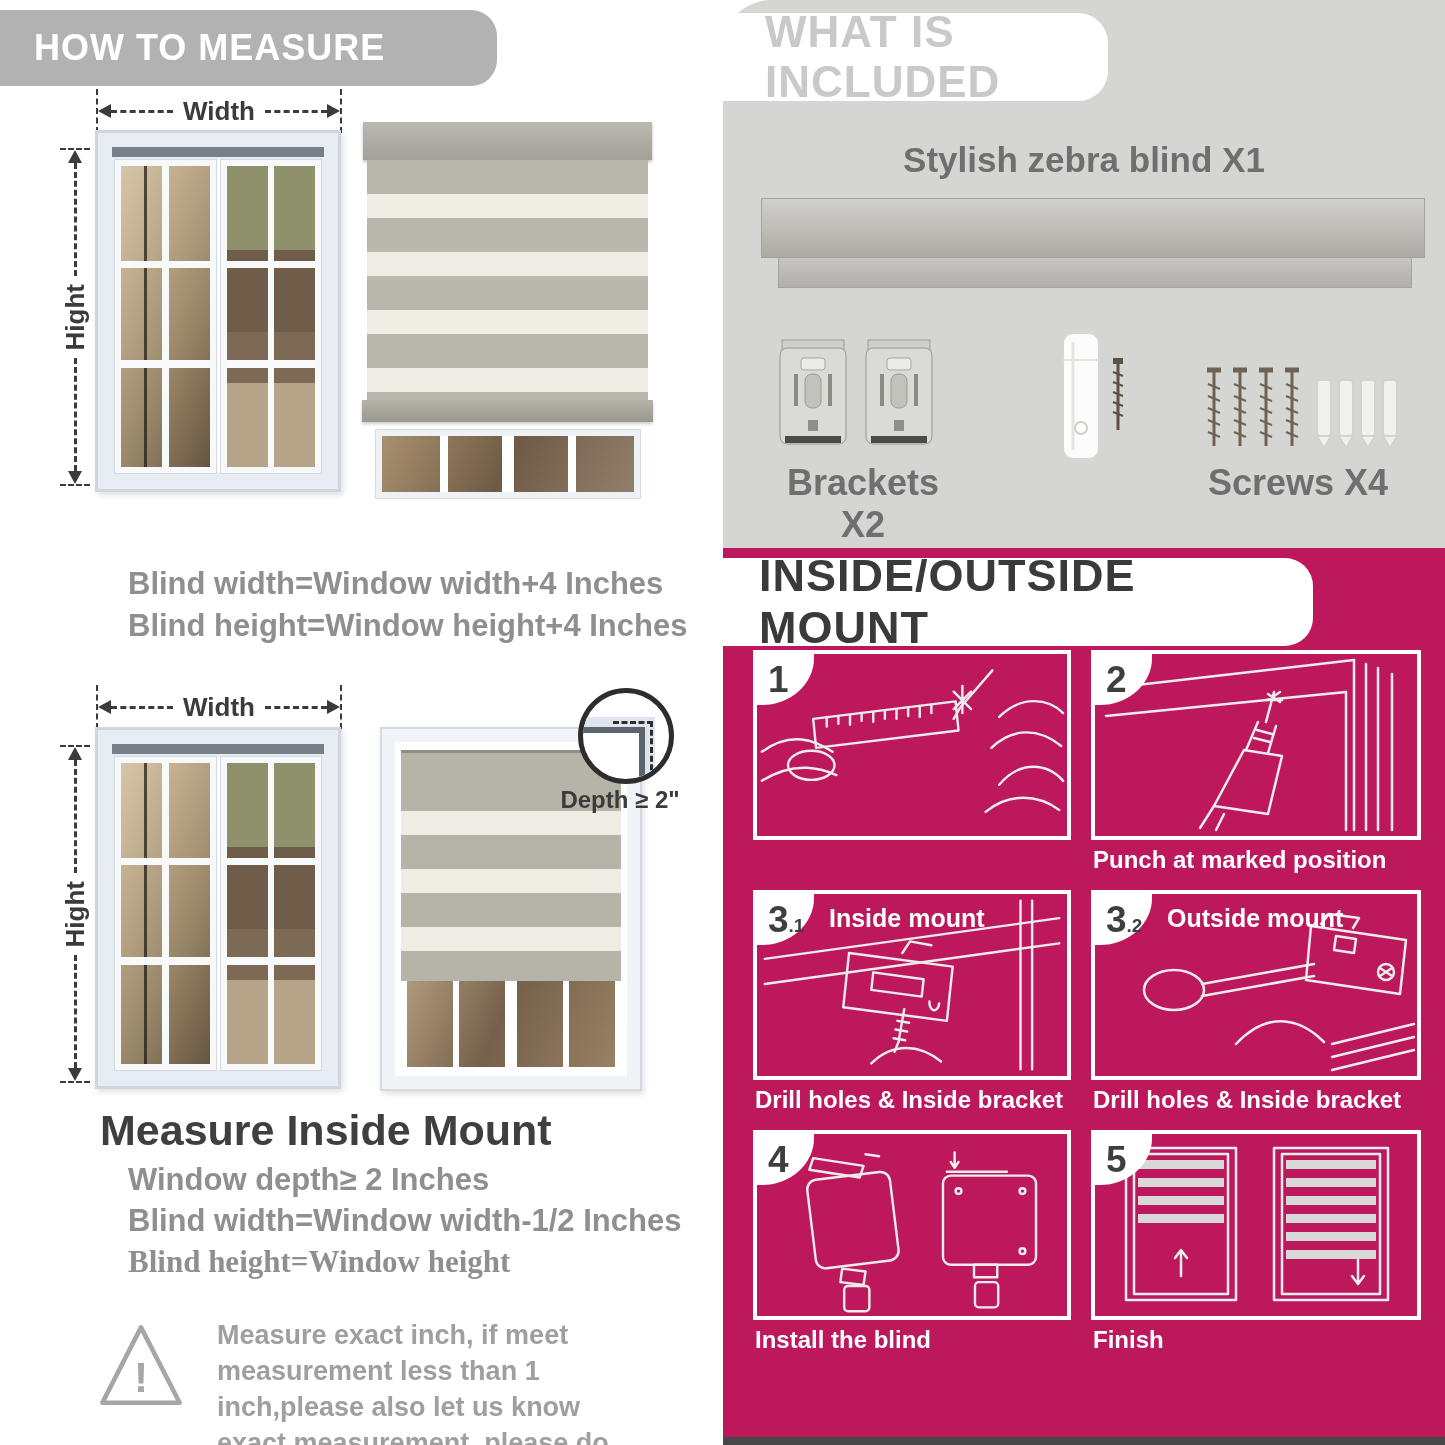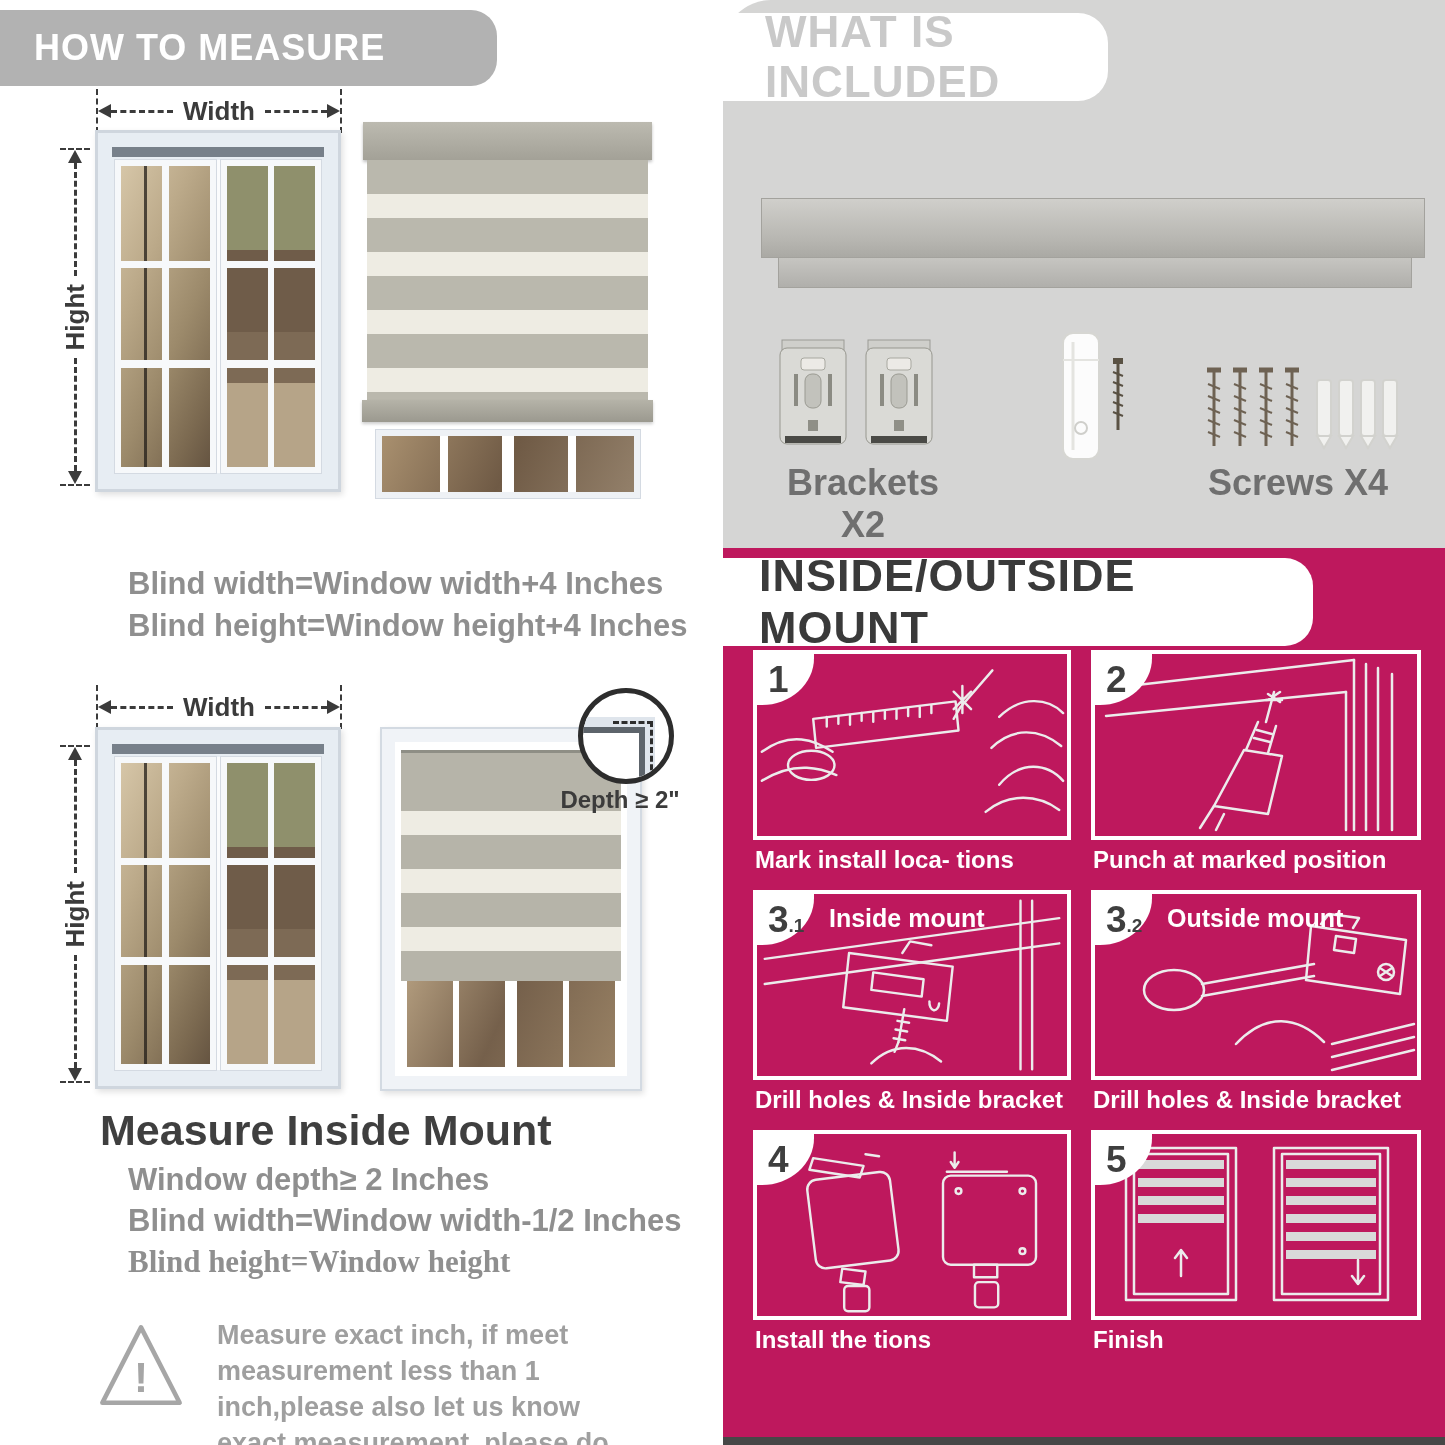--- a/index.html
+++ b/index.html
@@ -202,20 +202,21 @@
       <path d="M50 10 L92 92 L8 92 Z" fill="none" stroke="#a6a6a6" stroke-width="5" stroke-linejoin="round"></path>
       <text x="50" y="80" text-anchor="middle" font-size="46" font-weight="bold" fill="#a6a6a6" font-family="Liberation Sans, sans-serif">!</text>
     </svg>
     <div class="wtext">Measure exact inch, if meet measurement less than 1 inch,please also let us know exact measurement, please do not leave it</div>
   </div>
 
   <div class="included">
     <div class="included-banner">
       <span>WHAT IS INCLUDED</span>
     </div>
+    <div class="blind-label">Stylish zebra blind X1</div>
     <div class="headrail"></div>
     <div class="headrail-lip"></div>
 
     <svg class="part" style="left:55px;top:336px;" width="170" height="122" viewBox="0 0 170 122">
       <g>
         <rect x="4" y="4" width="62" height="10" fill="#cfcfcb" stroke="#9b9b95"></rect>
         <rect x="2" y="12" width="66" height="96" rx="7" fill="#dadad6" stroke="#97978f"></rect>
         <rect x="23" y="22" width="24" height="12" rx="3" fill="#eceae6" stroke="#a8a8a0"></rect>
         <rect x="27" y="38" width="16" height="34" rx="7" fill="#c2c2bc" stroke="#9a9a92"></rect>
         <line x1="18" y1="38" x2="18" y2="70" stroke="#8b8b83" stroke-width="4"></line>
@@ -297,21 +298,20 @@
               <path d="M72 62 v10 M84 61 v8 M96 60 v10 M108 58 v8 M120 57 v10 M132 56 v8 M144 54 v10 M156 53 v8 M168 52 v10 M180 50 v8"></path>
               <path d="M243 14 L210 52 M210 52 l-7 12"></path>
               <path d="M203 36 l18 18 M221 36 l-18 18 M212 30 v28"></path>
               <path d="M250 62 C272 40, 300 42, 316 58"></path>
               <path d="M242 94 C264 72, 292 74, 314 92"></path>
               <path d="M250 132 C272 106, 300 110, 316 128"></path>
               <path d="M236 160 C260 140, 290 142, 312 158"></path>
             </g>
           </svg>
         </div>
-        <div class="cap">Mark install loca- tions</div>
       </div>
 
       <div>
         <div class="shot">
           <div class="badge">
             <span class="num">2</span>
             <span class="sub"></span>
           </div>
           <svg viewBox="0 0 320 182">
             <g class="lineart">
@@ -398,21 +398,21 @@
               <path d="M204 16 v14 M200 26 l4 6 l4 -6"></path>
               <rect x="192" y="40" width="96" height="92" rx="8"></rect>
               <circle cx="208" cy="56" r="3"></circle>
                 <circle cx="274" cy="56" r="3"></circle>
                 <circle cx="274" cy="118" r="3"></circle>
               <path d="M224 132 h24 v13 h-24 z"></path>
               <rect x="225" y="150" width="24" height="26" rx="4"></rect>
             </g>
           </svg>
         </div>
-        <div class="cap">Install the tions</div>
+        <div class="cap">Install the blind</div>
       </div>
 
       <div>
         <div class="shot">
           <div class="badge">
             <span class="num">5</span>
             <span class="sub"></span>
           </div>
           <svg viewBox="0 0 320 182">
             <g class="lineart">

